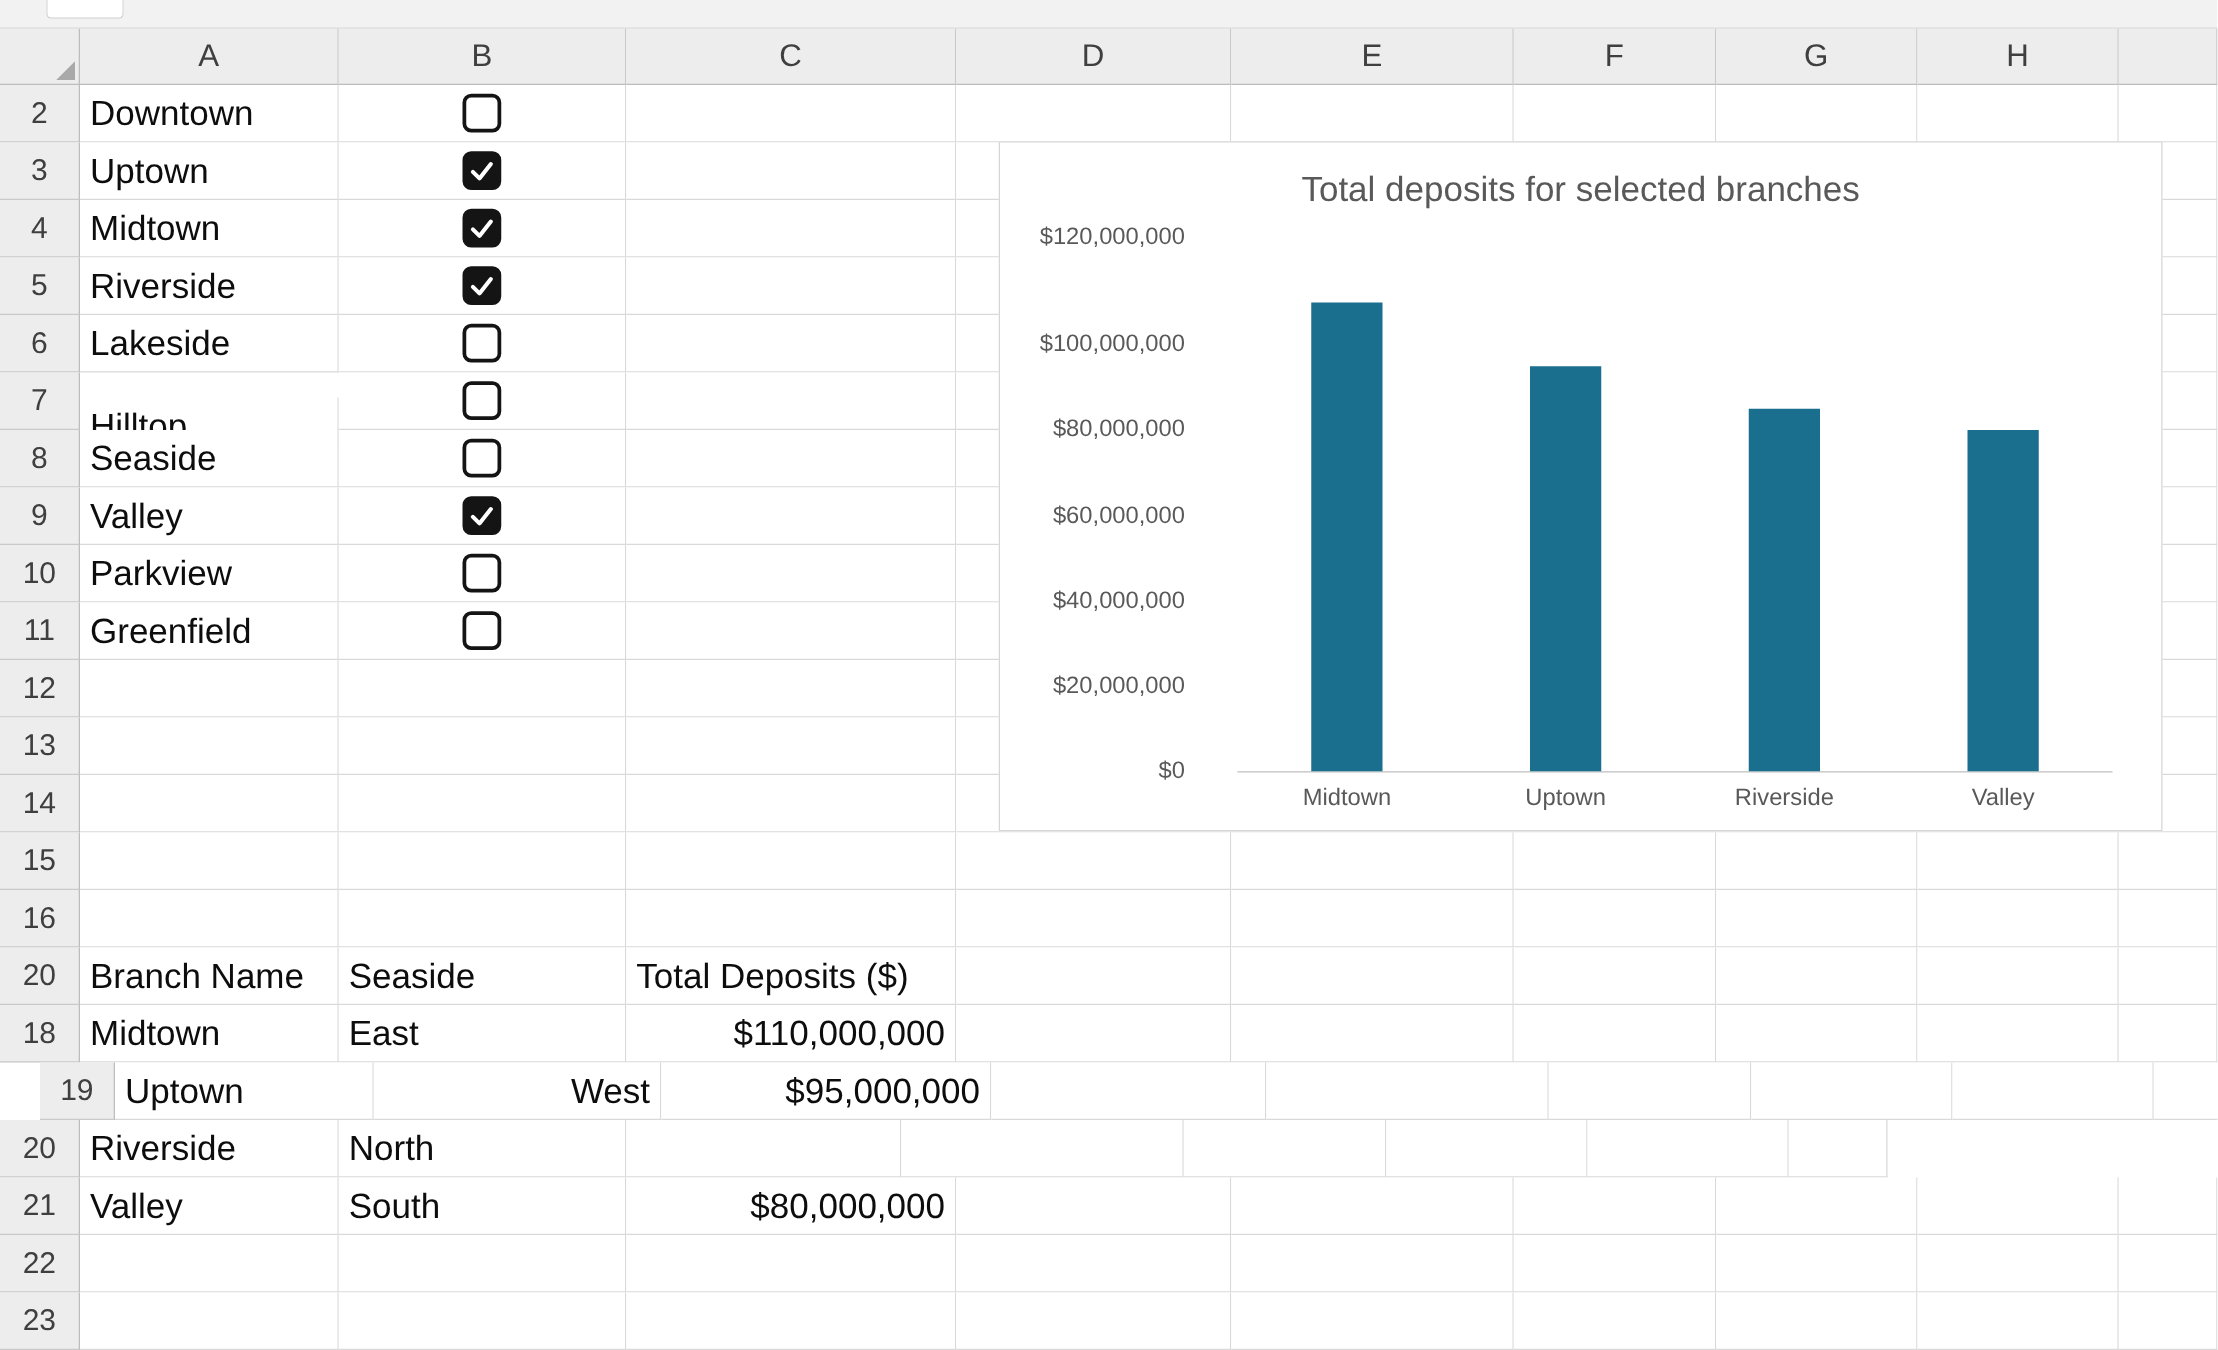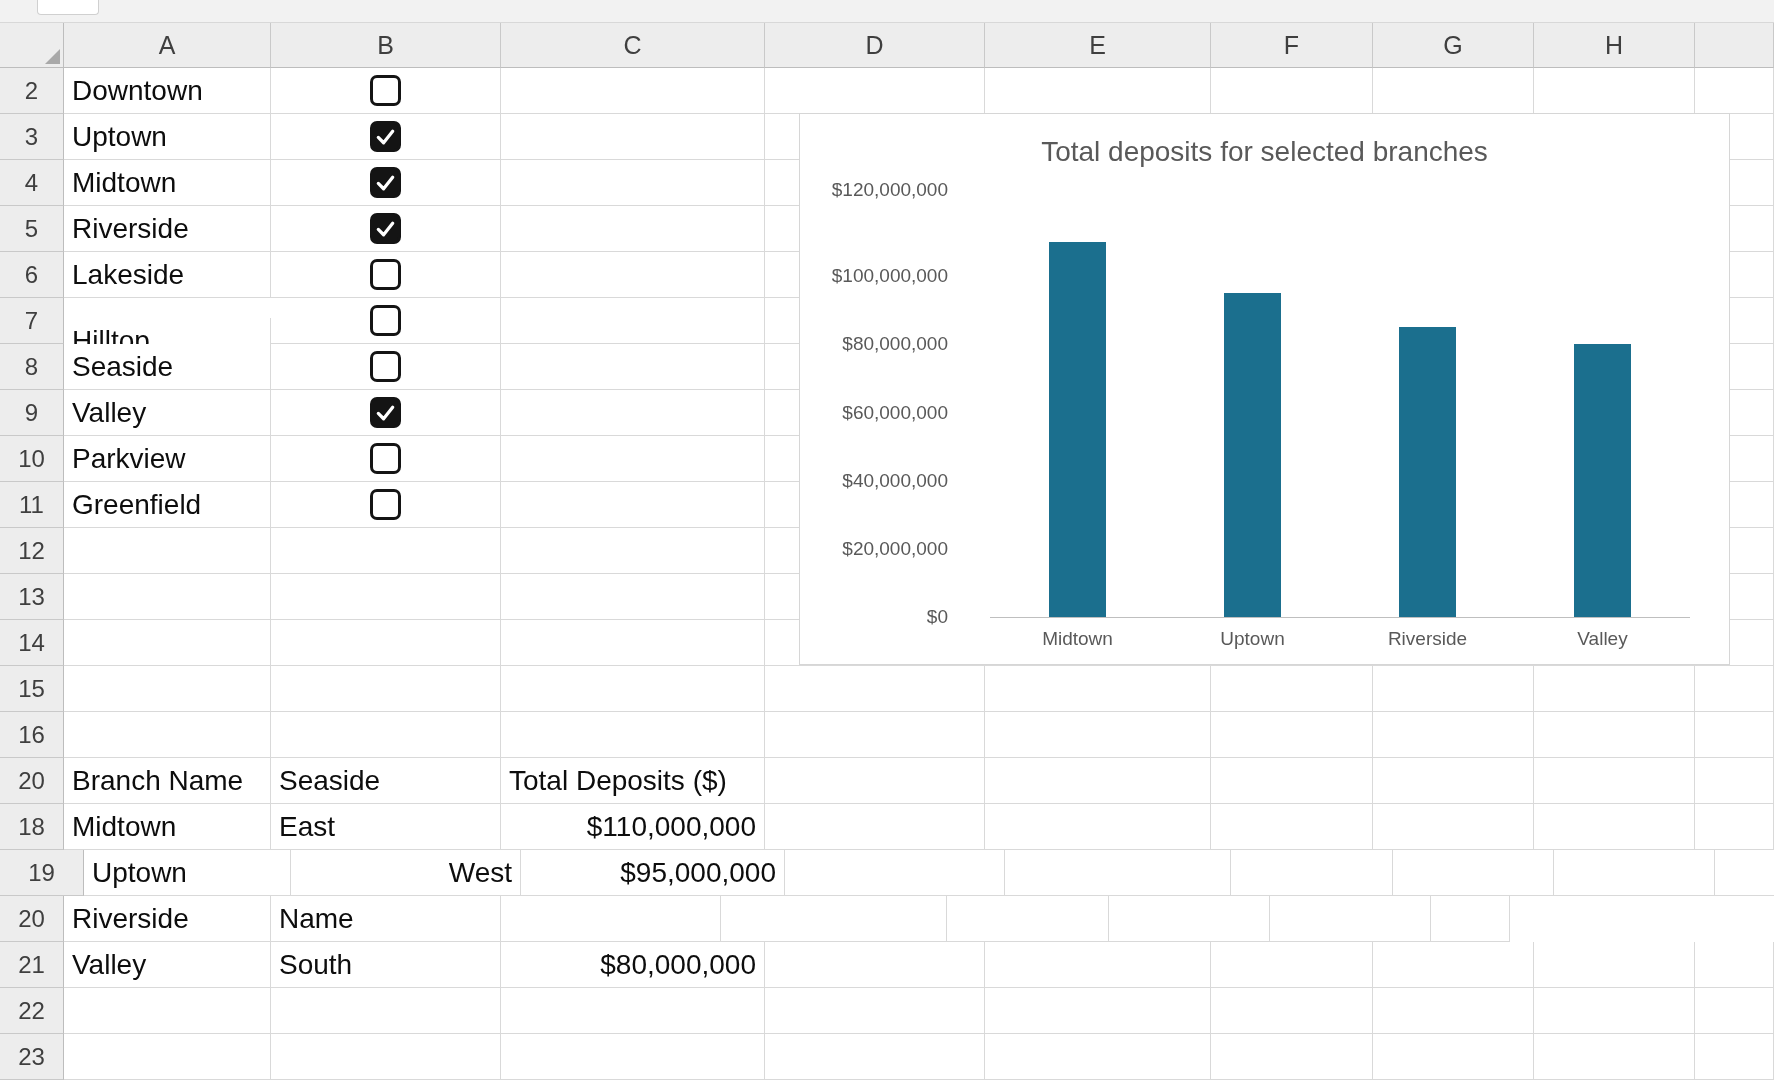--- a/index.html
+++ b/index.html
@@ -343,21 +343,21 @@
           <span>$110,000,000</span>
         </div>
         <div class="cell" style="width: 220px;"></div>
         <div class="cell" style="width: 226px;"></div>
         <div class="cell" style="width: 162px;"></div>
         <div class="cell" style="width: 161px;"></div>
         <div class="cell" style="width: 161px;"></div>
         <div class="cell" style="width: 79px;"></div>
       </div>
       <div class="row">
-        <div class="row-h" style="width: 84px;">19</div>
+        <div class="row-h" style="width: 60px; margin-left: 32px;">19</div>
         <div class="cell" style="width: 207px;">
           <span>Uptown</span>
         </div>
         <div class="cell" style="width: 230px; justify-content: flex-end;">
           <span>West</span>
         </div>
         <div class="cell num" style="width: 264px;">
           <span>$95,000,000</span>
         </div>
         <div class="cell" style="width: 220px;"></div>
@@ -366,21 +366,21 @@
         <div class="cell" style="width: 161px;"></div>
         <div class="cell" style="width: 161px;"></div>
         <div class="cell" style="width: 79px;"></div>
       </div>
       <div class="row">
         <div class="row-h" style="width: 64px;">20</div>
         <div class="cell" style="width: 207px;">
           <span>Riverside</span>
         </div>
         <div class="cell" style="width: 230px;">
-          <span>Name</span>
+          <span>North</span>
         </div>
         <div class="cell" style="width: 220px;"></div>
         <div class="cell" style="width: 226px;"></div>
         <div class="cell" style="width: 162px;"></div>
         <div class="cell" style="width: 161px;"></div>
         <div class="cell" style="width: 161px;"></div>
         <div class="cell" style="width: 79px;"></div>
       </div>
       <div class="row">
         <div class="row-h" style="width: 64px;">21</div>

